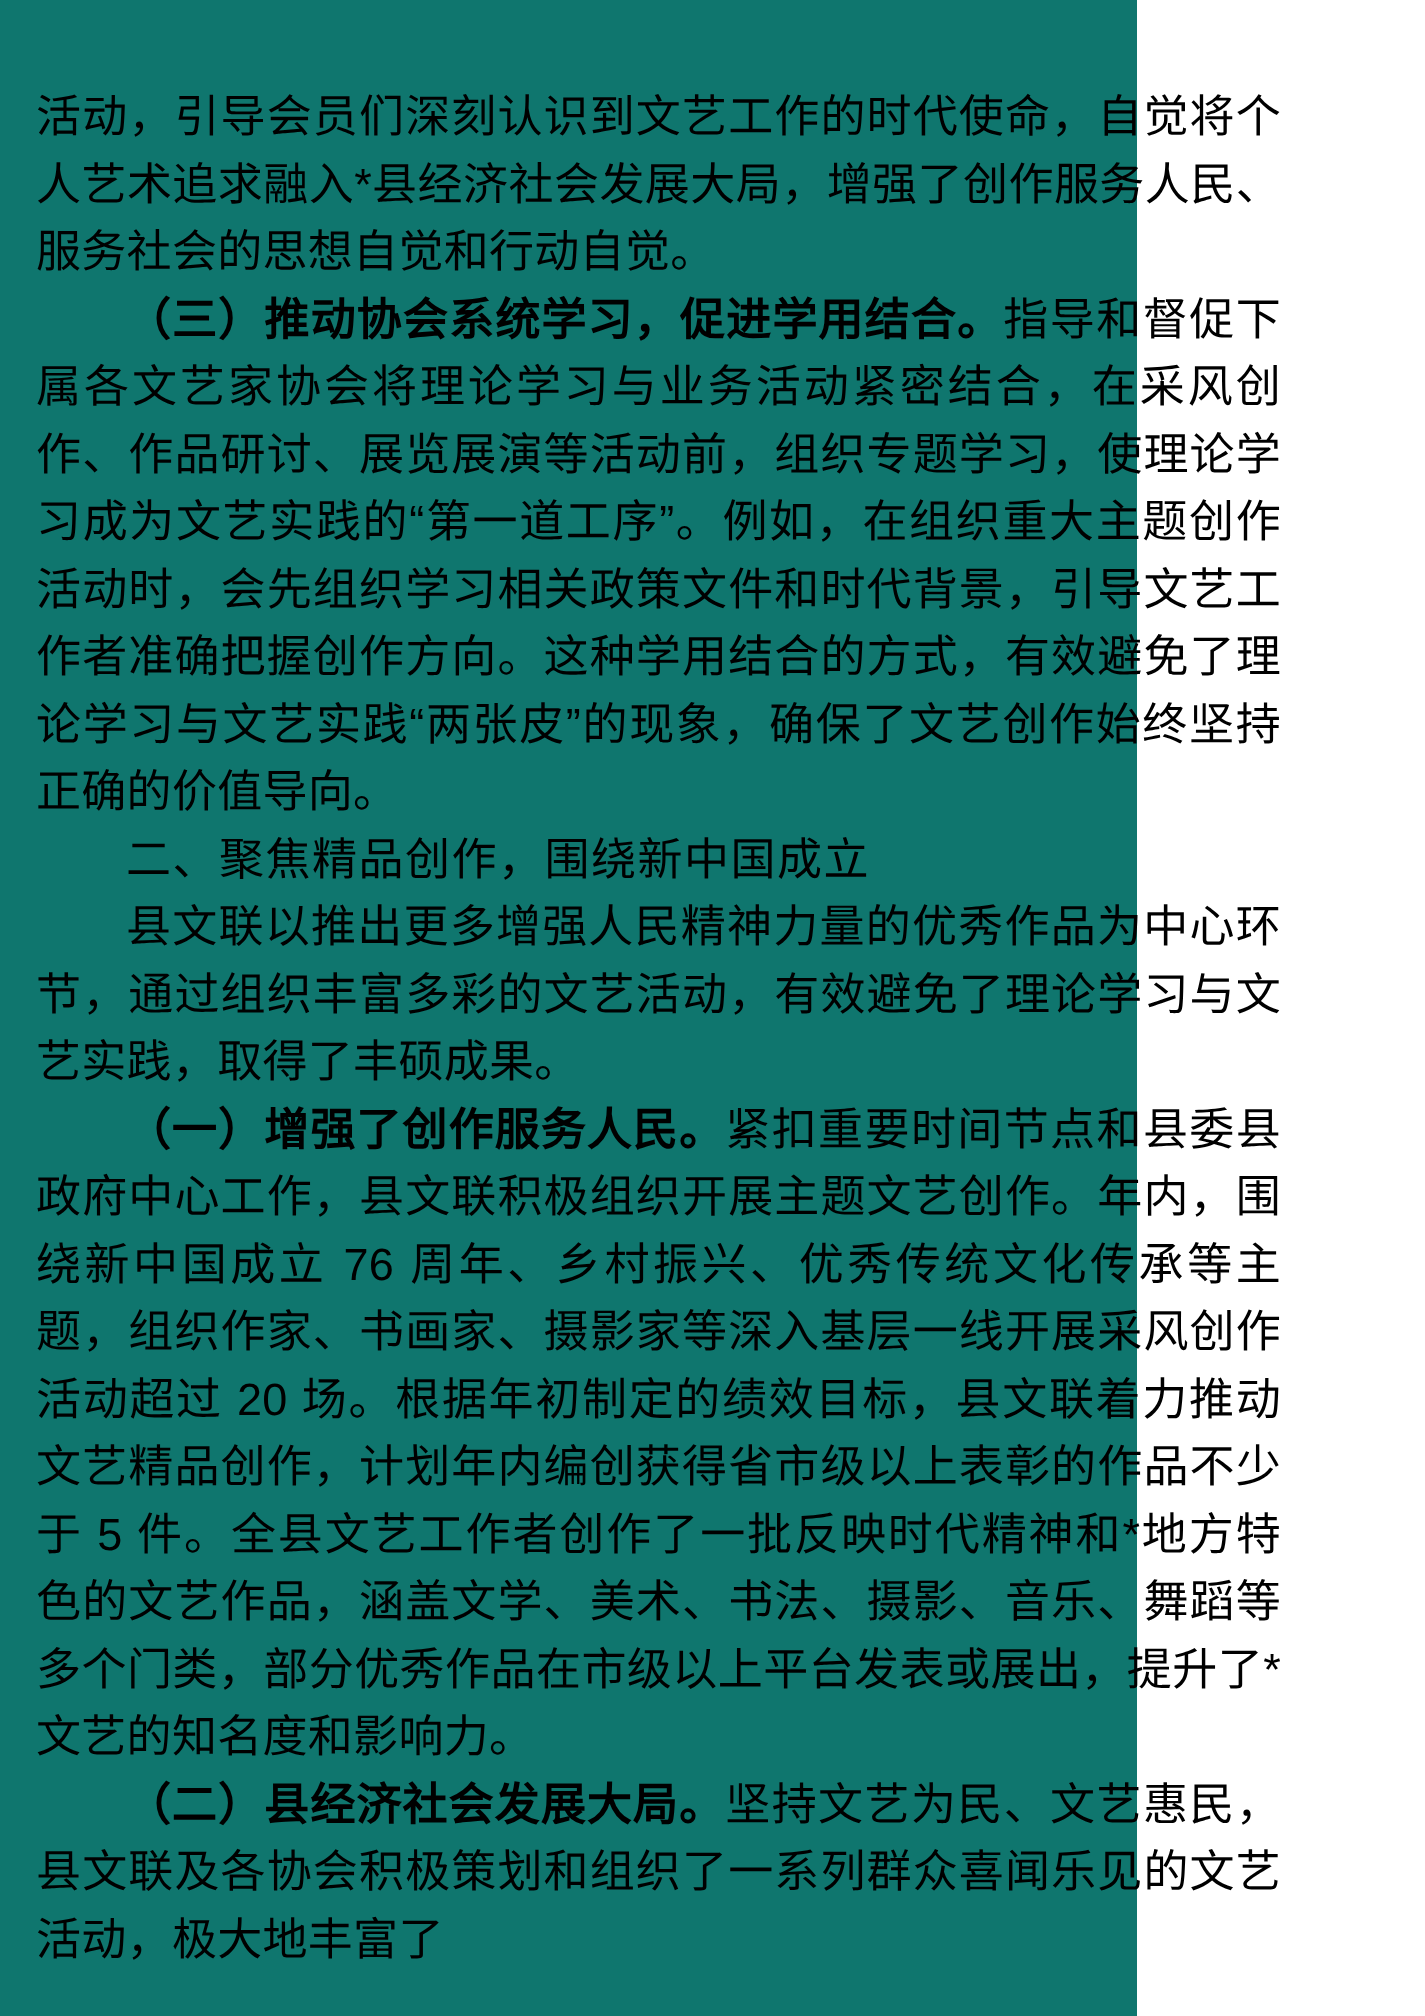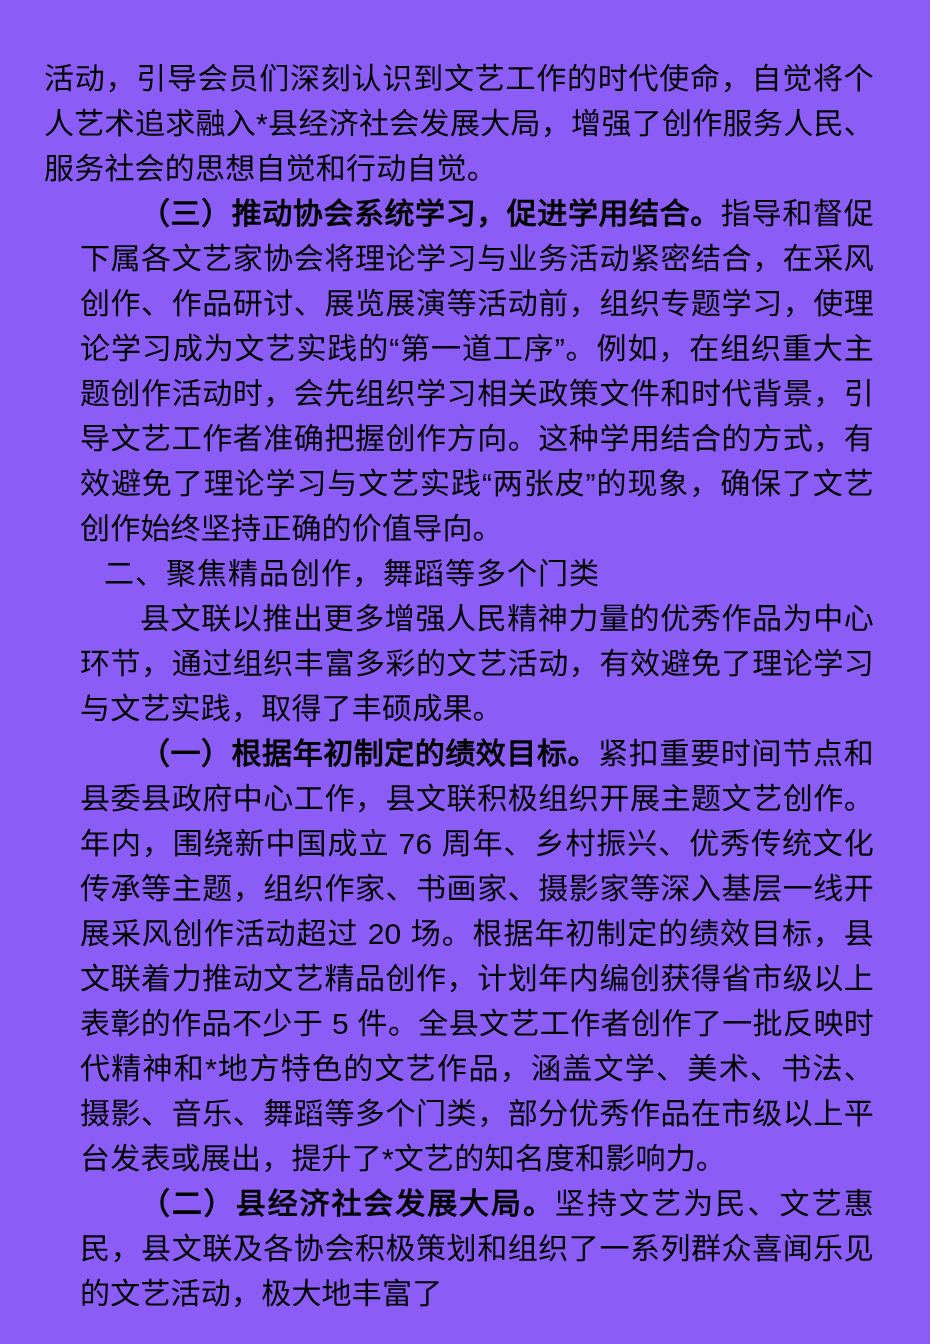--- a/index.html
+++ b/index.html
@@ -11,43 +11,42 @@
   body {
     width: 950px;
     height: 1344px;
     overflow: hidden;
     font-family: "Liberation Sans", "DejaVu Sans", sans-serif;
     color: #000000;
     -webkit-font-smoothing: antialiased;
   }
   .page {
     position: relative;
-    width: 930px;
+    width: 758px;
     height: 1344px;
     box-sizing: border-box;
-    padding: 56px 60px 0 44px;
-    background: #8b5cf6;
+    padding: 56px 60px 0 24px;
+    background: #0f766e;
   }
   .doc-body {
     width: 830px;
   }
   p.para {
     margin: 0;
     padding: 0;
     font-size: 30px;
     line-height: 45px;
     text-align: justify;
     text-justify: inter-ideograph;
     letter-spacing: 0.2px;
     text-indent: 0;
     word-break: break-all;
   }
   p.indent {
     text-indent: 60px;
-    margin-left: 36px;
   }
   p.section-heading {
     margin: 0;
     padding: 0;
     font-size: 30px;
     line-height: 45px;
     text-indent: 60px;
     font-weight: 400;
     letter-spacing: 1px;
     text-align: left;
@@ -63,22 +62,22 @@
 </head>
 <body>
 
 <div class="page">
   <div class="doc-body">
 
     <p class="para">活动，引导会员们深刻认识到文艺工作的时代使命，自觉将个人艺术追求融入*县经济社会发展大局，增强了创作服务人民、服务社会的思想自觉和行动自觉。</p>
 
     <p class="para indent"><span class="runin">（三）推动协会系统学习，促进学用结合。</span><span class="body-run">指导和督促下属各文艺家协会将理论学习与业务活动紧密结合，在采风创作、作品研讨、展览展演等活动前，组织专题学习，使理论学习成为文艺实践的“第一道工序”。例如，在组织重大主题创作活动时，会先组织学习相关政策文件和时代背景，引导文艺工作者准确把握创作方向。这种学用结合的方式，有效避免了理论学习与文艺实践“两张皮”的现象，确保了文艺创作始终坚持正确的价值导向。</span></p>
 
-    <p class="section-heading">二、聚焦精品创作，舞蹈等多个门类</p>
+    <p class="section-heading">二、聚焦精品创作，围绕新中国成立</p>
 
     <p class="para indent">县文联以推出更多增强人民精神力量的优秀作品为中心环节，通过组织丰富多彩的文艺活动，有效避免了理论学习与文艺实践，取得了丰硕成果。</p>
 
-    <p class="para indent"><span class="runin">（一）根据年初制定的绩效目标。</span><span class="body-run">紧扣重要时间节点和县委县政府中心工作，县文联积极组织开展主题文艺创作。年内，围绕新中国成立 76 周年、乡村振兴、优秀传统文化传承等主题，组织作家、书画家、摄影家等深入基层一线开展采风创作活动超过 20 场。根据年初制定的绩效目标，县文联着力推动文艺精品创作，计划年内编创获得省市级以上表彰的作品不少于 5 件。全县文艺工作者创作了一批反映时代精神和*地方特色的文艺作品，涵盖文学、美术、书法、摄影、音乐、舞蹈等多个门类，部分优秀作品在市级以上平台发表或展出，提升了*文艺的知名度和影响力。</span></p>
+    <p class="para indent"><span class="runin">（一）增强了创作服务人民。</span><span class="body-run">紧扣重要时间节点和县委县政府中心工作，县文联积极组织开展主题文艺创作。年内，围绕新中国成立 76 周年、乡村振兴、优秀传统文化传承等主题，组织作家、书画家、摄影家等深入基层一线开展采风创作活动超过 20 场。根据年初制定的绩效目标，县文联着力推动文艺精品创作，计划年内编创获得省市级以上表彰的作品不少于 5 件。全县文艺工作者创作了一批反映时代精神和*地方特色的文艺作品，涵盖文学、美术、书法、摄影、音乐、舞蹈等多个门类，部分优秀作品在市级以上平台发表或展出，提升了*文艺的知名度和影响力。</span></p>
 
     <p class="para indent"><span class="runin">（二）县经济社会发展大局。</span><span class="body-run">坚持文艺为民、文艺惠民，县文联及各协会积极策划和组织了一系列群众喜闻乐见的文艺活动，极大地丰富了</span></p>
 
   </div>
 </div>
 
 </body></html>

